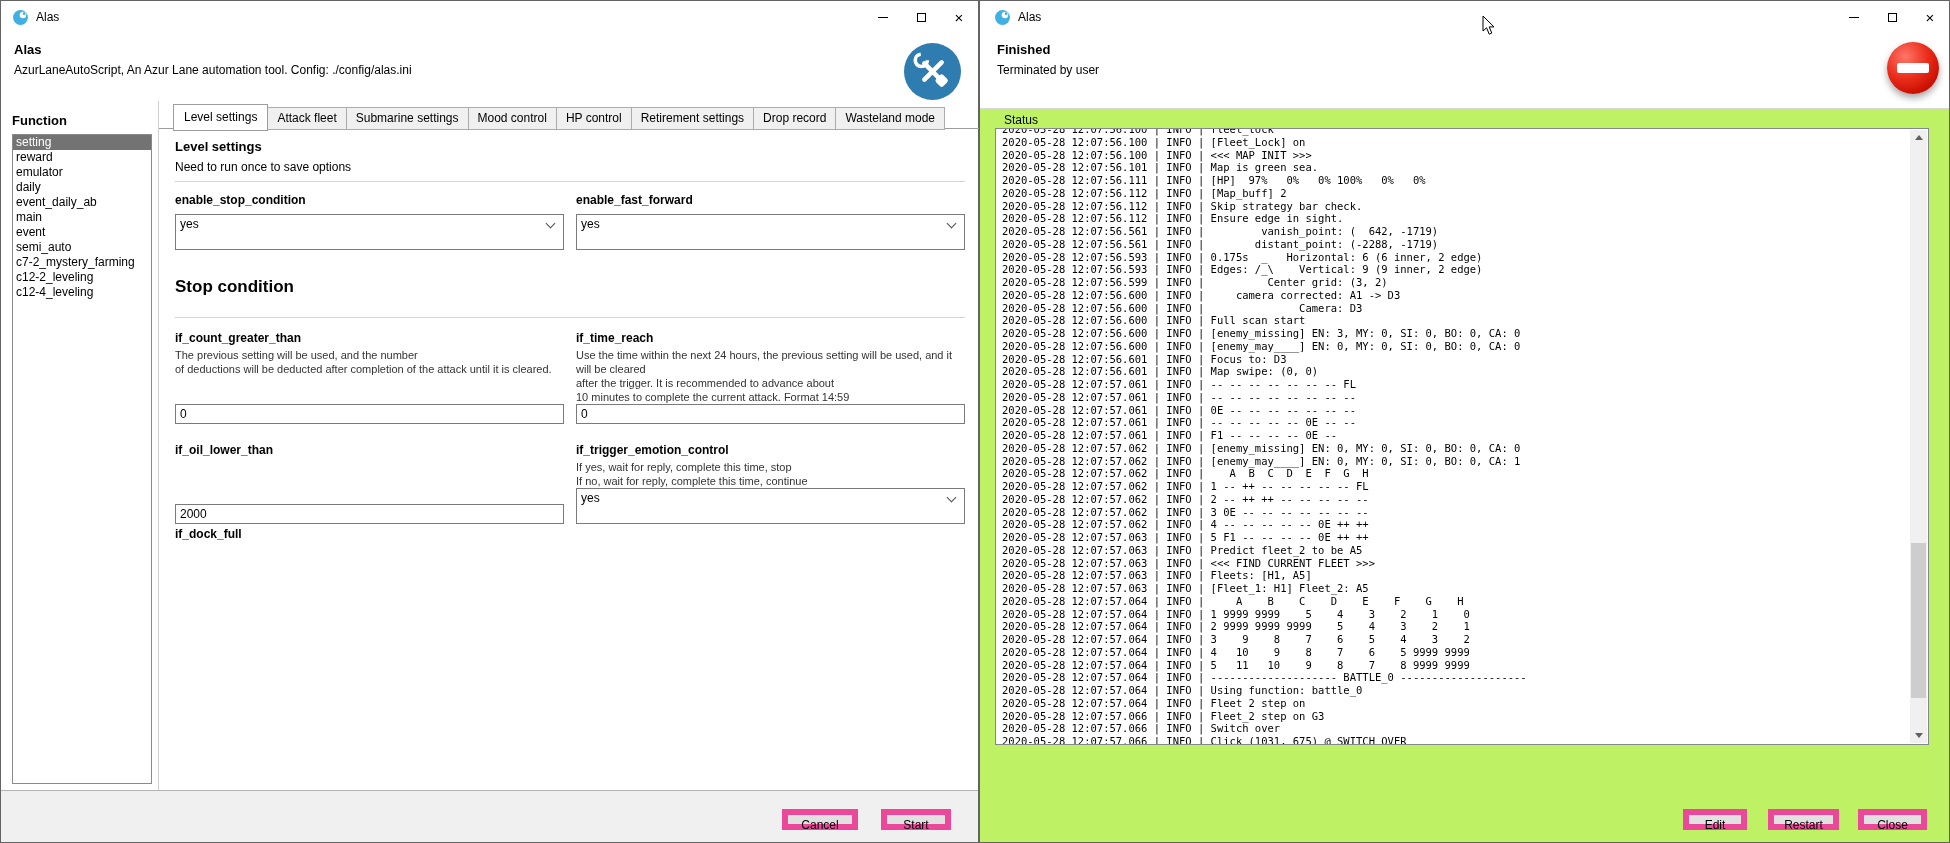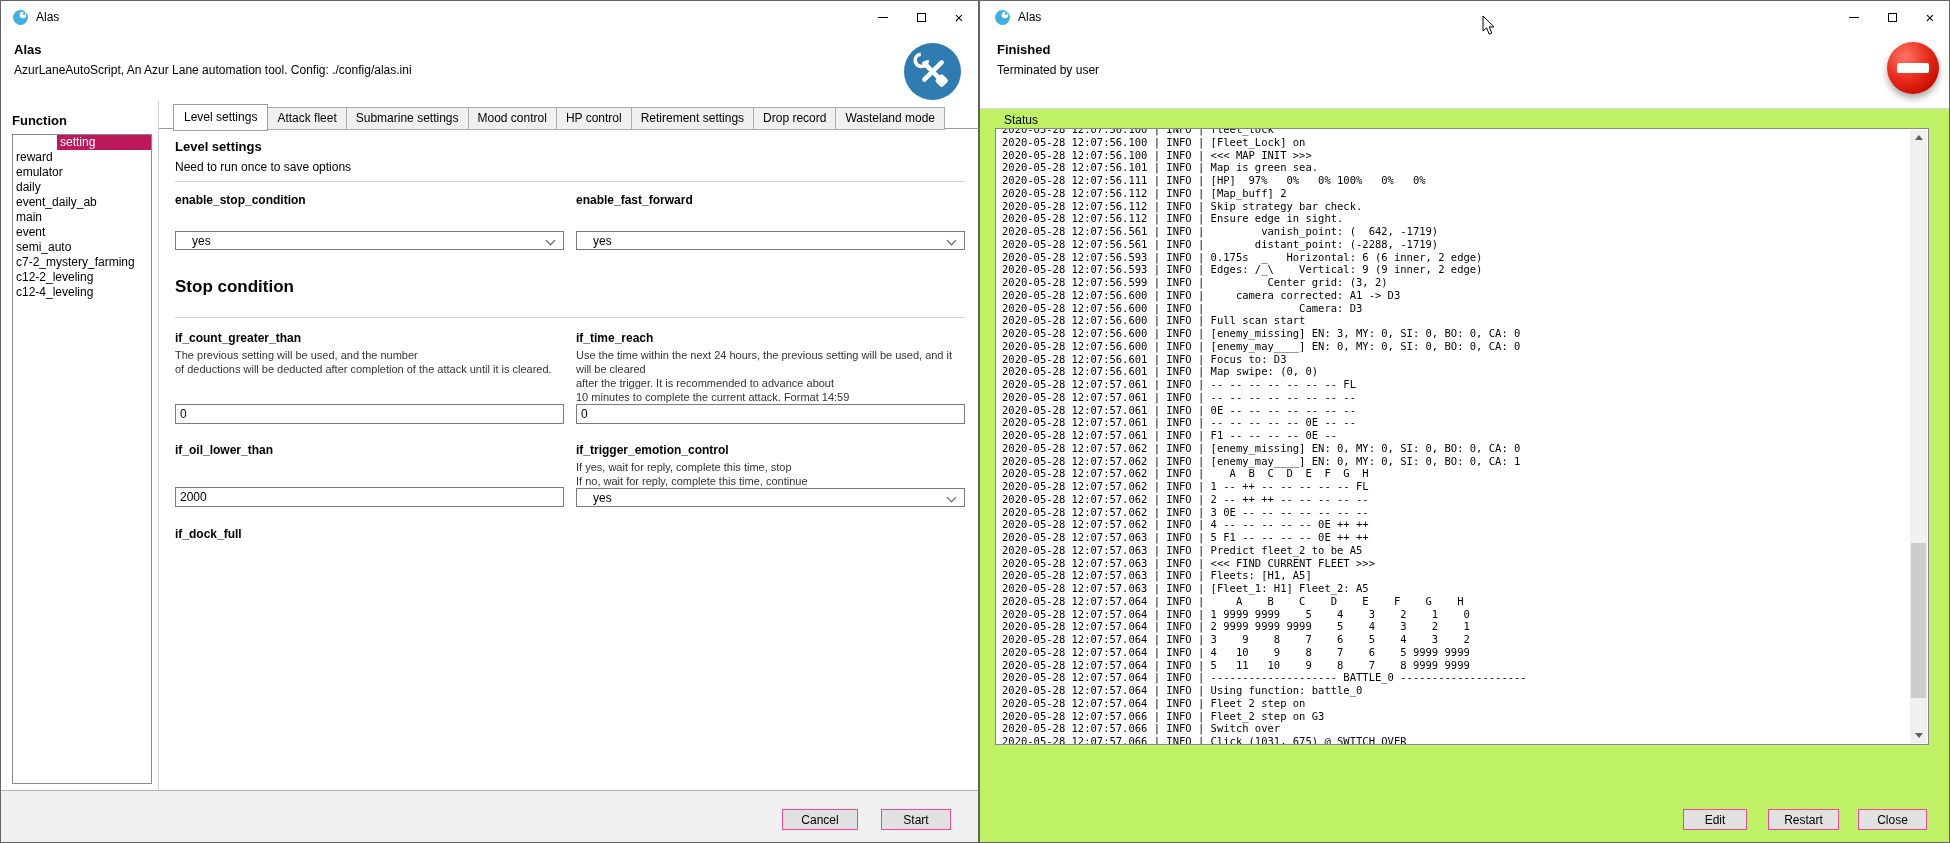--- a/index.html
+++ b/index.html
@@ -37,21 +37,21 @@
     background:#fff; border-radius:2px;
   }
 
   
   .sidebar-label { position:absolute; left:11px; top:112px; font-size:13px; font-weight:bold; }
   .function-list {
     position:absolute; left:11px; top:133px; width:140px; height:650px;
     background:#fff; border:1px solid #8a8a8a; font-size:12px; overflow:hidden;
   }
   .list-item { padding:0 3px; line-height:15px; white-space:nowrap; }
-  .list-item.selected { background:#be185d; color:#fff;margin-left:44px; }
+  .list-item.selected { background:#737373; color:#fff; }
 
   
   .content { position:absolute; left:157px; top:100px; width:821px; height:691px; border-left:1px solid #cfcfcf; }
   .tab-line { position:absolute; left:0; right:0; top:27px; border-top:1px solid #9d9d9d; }
   .tab-bar { position:absolute; left:14px; top:3px; display:flex; align-items:flex-end; z-index:2; }
   .tab {
     font-size:12px; padding:3px 9px 4px; background:#f0f0f0;
     border:1px solid #acacac; border-left:none; margin-top:3px; white-space:nowrap;
   }
   .tab:first-child { border-left:1px solid #acacac; }
@@ -74,35 +74,35 @@
   .fcell { display:flex; flex-direction:column; }
   .fcell.span2 { grid-column:1 / -1; }
   .flabel { font-size:12px; font-weight:bold; }
   .fdesc  { font-size:11px; color:#333; white-space:pre-line; line-height:14px; margin-top:3px; }
   .control { margin-top:auto; }
   .tinput {
     width:100%; height:20px; border:1px solid #7a7a7a; background:#fff;
     font-family:"Liberation Sans",sans-serif; font-size:12px; padding:0 4px; outline:none;
   }
   .select {
-    position:relative; width:100%; height:19px; border:1px solid #7a7a7a; background:#fff;
-    font-size:12px; line-height:18px; padding:0 16px;
+    position:relative; width:100%; height:36px; border:1px solid #7a7a7a; background:#fff;
+    font-size:12px; line-height:18px; padding:0 4px;
   }
   .select::after {
     content:""; position:absolute; right:9px; top:5px; width:6px; height:6px;
     border-left:1px solid #505050; border-bottom:1px solid #505050; transform:rotate(-45deg);
   }
 
   
   .footer-left {
     position:absolute; left:0; right:0; bottom:0; height:52px;
     background:#f0f0f0; border-top:1px solid #b3b3b3;
   }
   .btn {
-    position:absolute; height:21px; background:#e1e1e1; border:1px solid #ec4899;
+    position:absolute; height:21px; background:#e1e1e1; border:6px solid #ec4899;
     font-size:12px; text-align:center; line-height:19px;
   }
 
   
   .rhdr { position:absolute; left:0; right:0; top:0; height:108px; background:#fff; border-bottom:1px solid #d9d9d9; }
   .rbody { position:absolute; left:0; right:0; top:108px; bottom:0; background:#bef264; }
   .status-label { position:absolute; left:24px; top:4px; font-size:12px; }
   .log-box {
     position:absolute; left:15px; top:19px; width:934px; height:617px;
     background:#fff; border:1px solid #828790; overflow:hidden;

